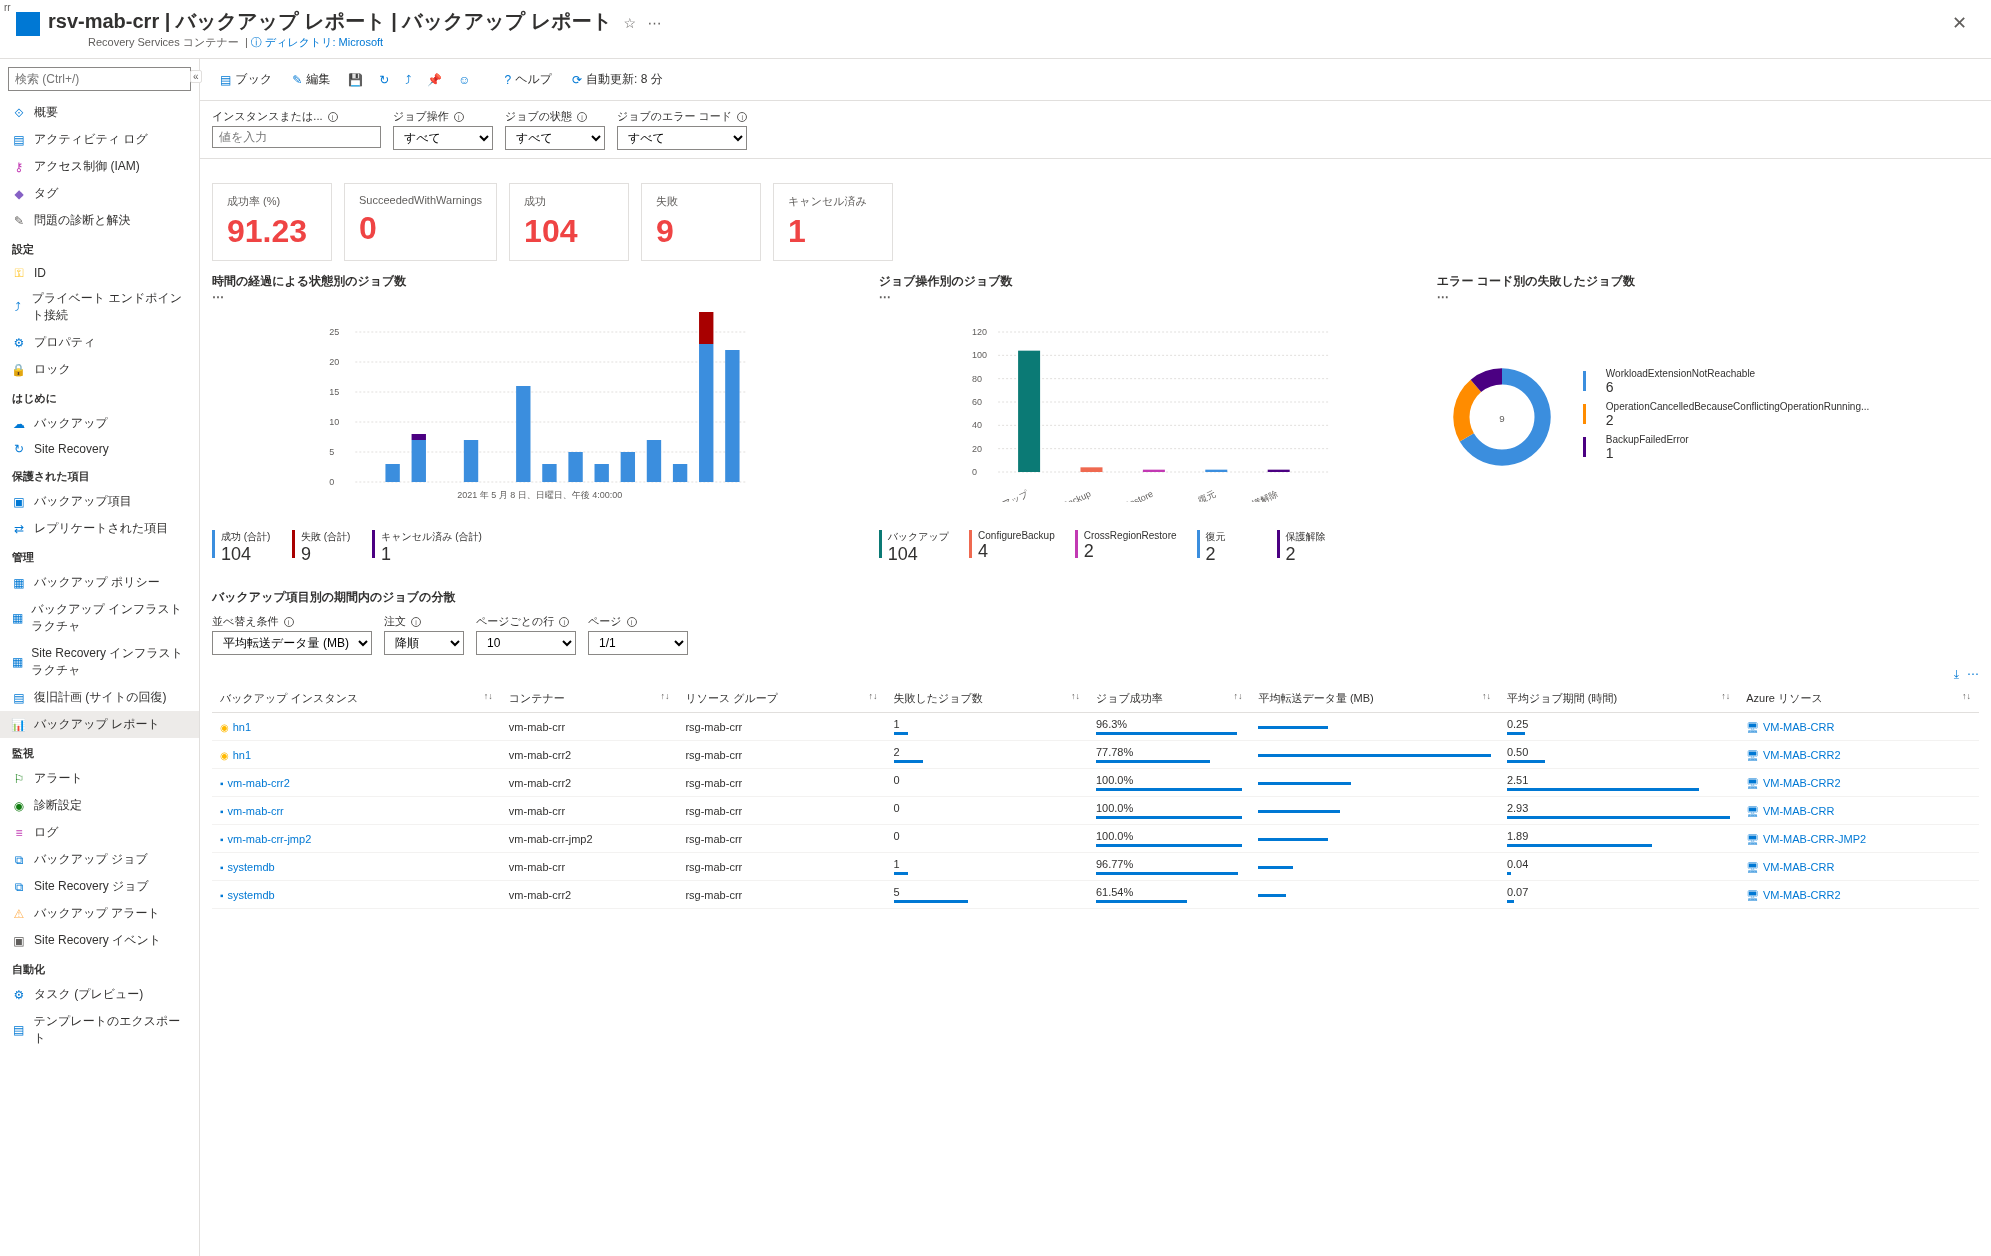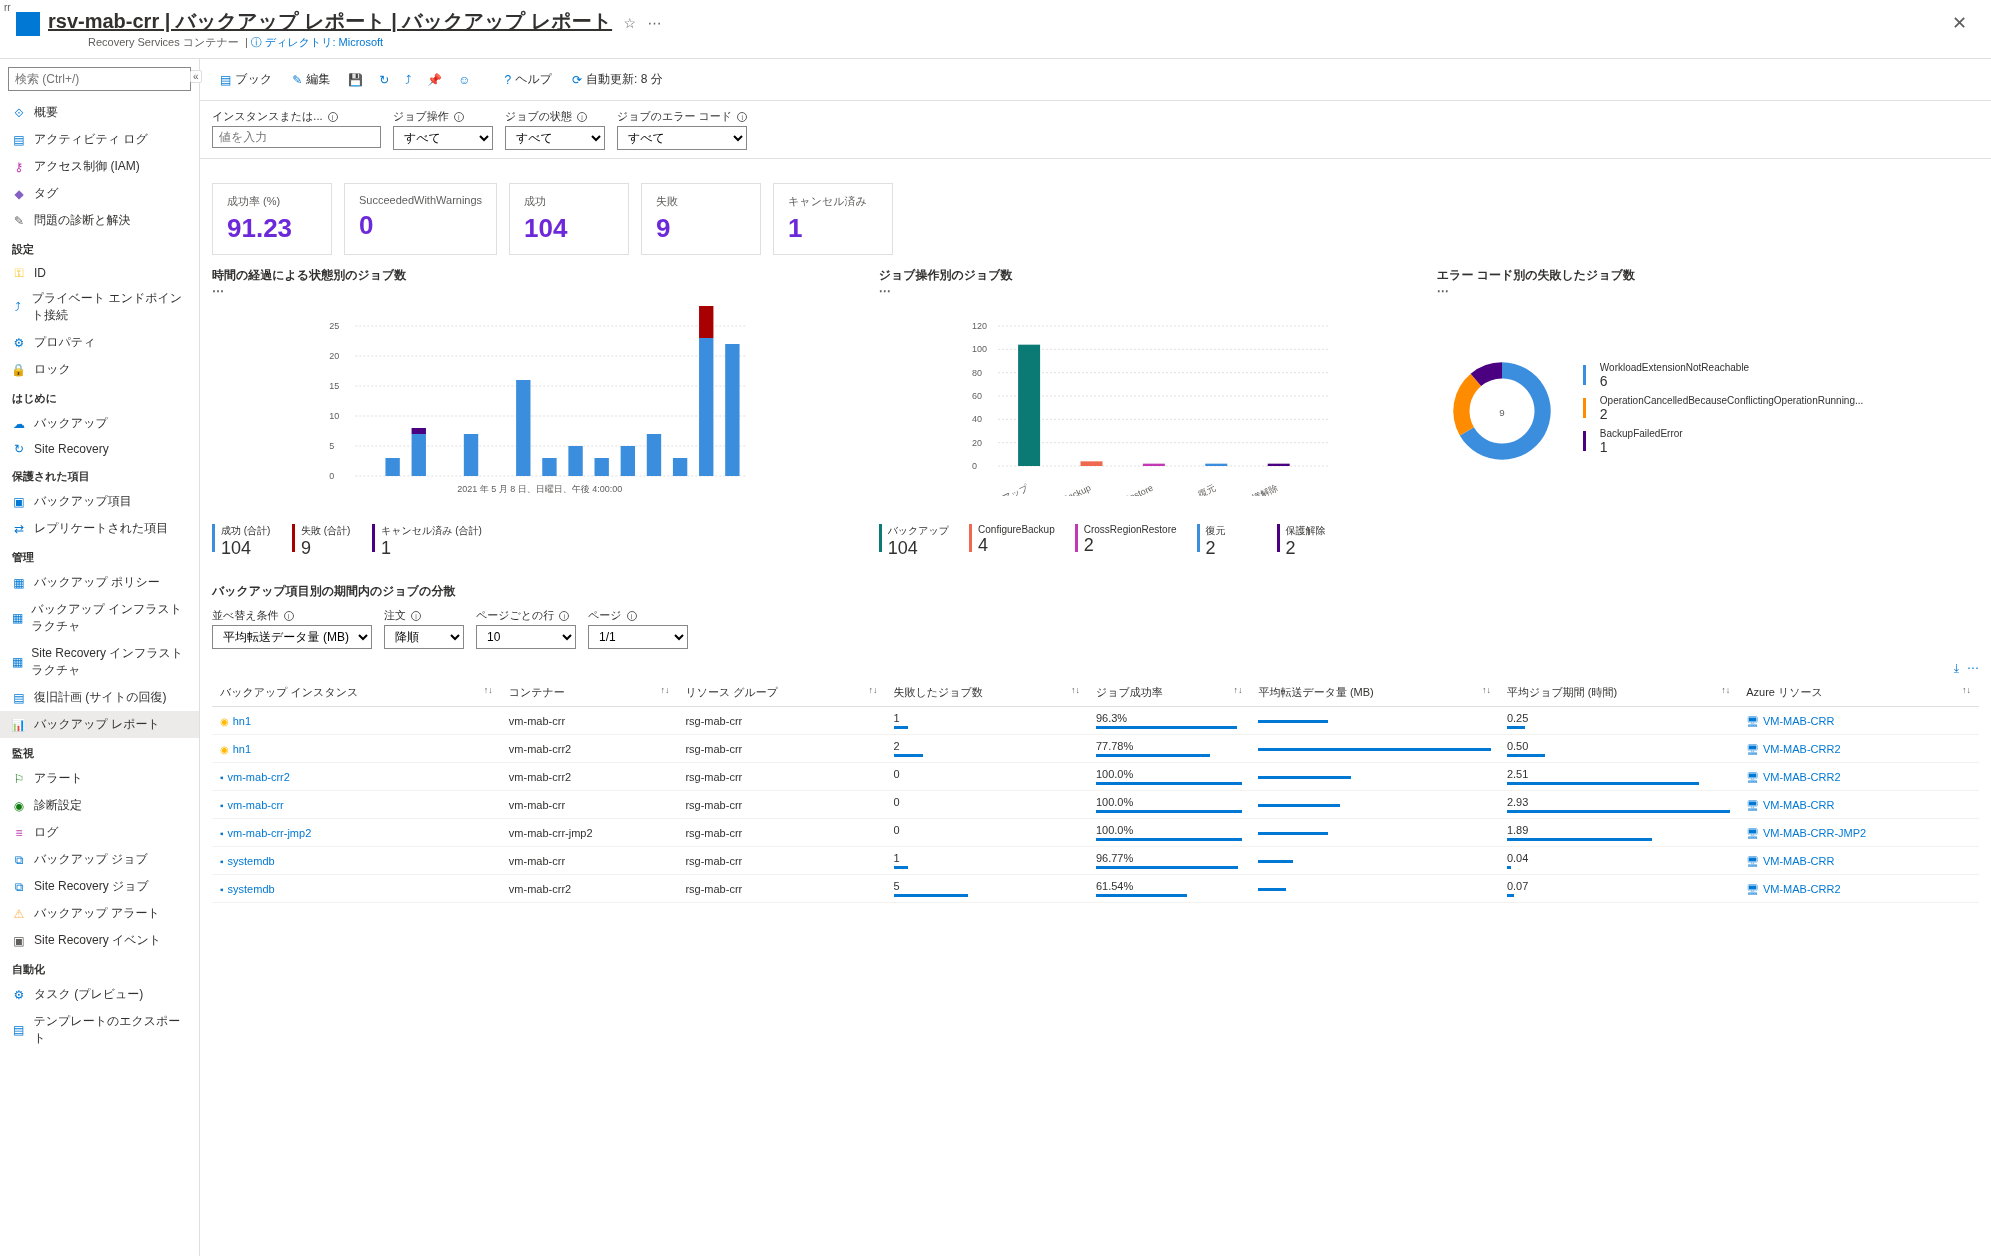--- a/index.html
+++ b/index.html
@@ -1,21 +1,21 @@
 <!DOCTYPE html>
 <html><head>
 <meta charset="utf-8">
 <style>
 * { margin: 0; padding: 0; box-sizing: border-box; font-family: "Segoe UI", Arial, sans-serif; }
 body { background: #fff; font-size: 12px; color: #323130; }
 
 .top-header { display: flex; align-items: flex-start; padding: 8px 16px; border-bottom: 1px solid #e1dfdd; }
 .header-icon { width: 24px; height: 24px; background: #0078d4; margin-right: 8px; margin-top: 4px; }
 .header-text { flex: 1; }
-.header-title { font-size: 20px; font-weight: 600; color: #323130; text-decoration: underline; }
+.header-title { font-size: 20px; font-weight: 600; color: #323130; }
 .header-sub { font-size: 11px; color: #605e5c; margin-left: 40px; }
 .header-sub a { color: #0078d4; text-decoration: none; }
 .header-close { font-size: 18px; cursor: pointer; color: #605e5c; padding: 4px 8px; }
 .pin-icon, .more-icon { color: #605e5c; margin-left: 8px; font-size: 14px; cursor: pointer; }
 
 .layout { display: flex; height: calc(100vh - 55px); }
 
 .sidebar { width: 200px; border-right: 1px solid #e1dfdd; overflow-y: auto; padding-top: 4px; }
 .search-box { margin: 4px 8px 8px 8px; }
 .search-box input { width: 100%; padding: 4px 6px; border: 1px solid #8a8886; font-size: 12px; }
@@ -30,37 +30,37 @@
 .toolbar-icon-only { padding: 4px 6px; }
 
 .filter-row { display: flex; gap: 12px; padding: 8px 12px; border-bottom: 1px solid #e1dfdd; }
 .filter-item { display: flex; flex-direction: column; gap: 2px; }
 .filter-label { font-size: 11px; color: #323130; }
 .filter-input, .filter-select { border: 1px solid #8a8886; padding: 3px 6px; font-size: 12px; min-width: 100px; background: #fff; }
 
 .kpi-row { display: flex; gap: 12px; padding: 12px; }
 .kpi-card { border: 1px solid #e1dfdd; padding: 10px 14px; min-width: 120px; margin-top: 12px; }
 .kpi-label { font-size: 11px; color: #605e5c; margin-bottom: 4px; }
-.kpi-value { font-size: 26px; font-weight: 600; color: #6d28d9; }
+.kpi-value { font-size: 32px; font-weight: 600; color: #ef4444; }
 
 .charts-row { display: flex; gap: 16px; padding: 0 12px 12px 12px; }
 .chart-panel { flex: 1; }
 .chart-title { font-size: 12px; font-weight: 600; margin-bottom: 8px; display: flex; justify-content: space-between; flex-direction: column; }
 .chart-more { color: #605e5c; cursor: pointer; }
 .chart-body { height: 210px; position: relative; }
 .chart-legend { display: flex; gap: 20px; margin-top: 8px; }
 .legend-item { display: flex; align-items: flex-start; gap: 6px; min-width: 60px;}
 .legend-bar { width: 3px; height: 28px; }
 .legend-text { display: flex; flex-direction: column; font-size: 10px; }
 .legend-val { font-size: 18px; font-weight: 400; }
 
 svg text { font-size: 9px; fill: #605e5c; }
 
 .donut-legend { font-size: 10px; }
-.donut-legend-item { display: flex; align-items: center; gap: 14px; margin-bottom: 6px; }
+.donut-legend-item { display: flex; align-items: center; gap: 20px; margin-bottom: 6px; }
 .donut-color { width: 3px; height: 20px; }
 .donut-val { font-size: 14px; }
 
 .section-title { font-size: 12px; font-weight: 600; padding: 12px 12px 8px 12px; }
 .sub-filters { display: flex; gap: 12px; padding: 0 12px 8px 12px; }
 
 .table-container { padding: 0 12px; }
 .table-toolbar { display: flex; justify-content: flex-end; gap: 8px; padding: 4px 0; color: #0078d4; }
 table.data-table { width: 100%; border-collapse: collapse; font-size: 11px; }
 table.data-table th { text-align: left; padding: 6px 8px; border-bottom: 1px solid #e1dfdd; font-weight: 400; color: #323130; position: relative; }

